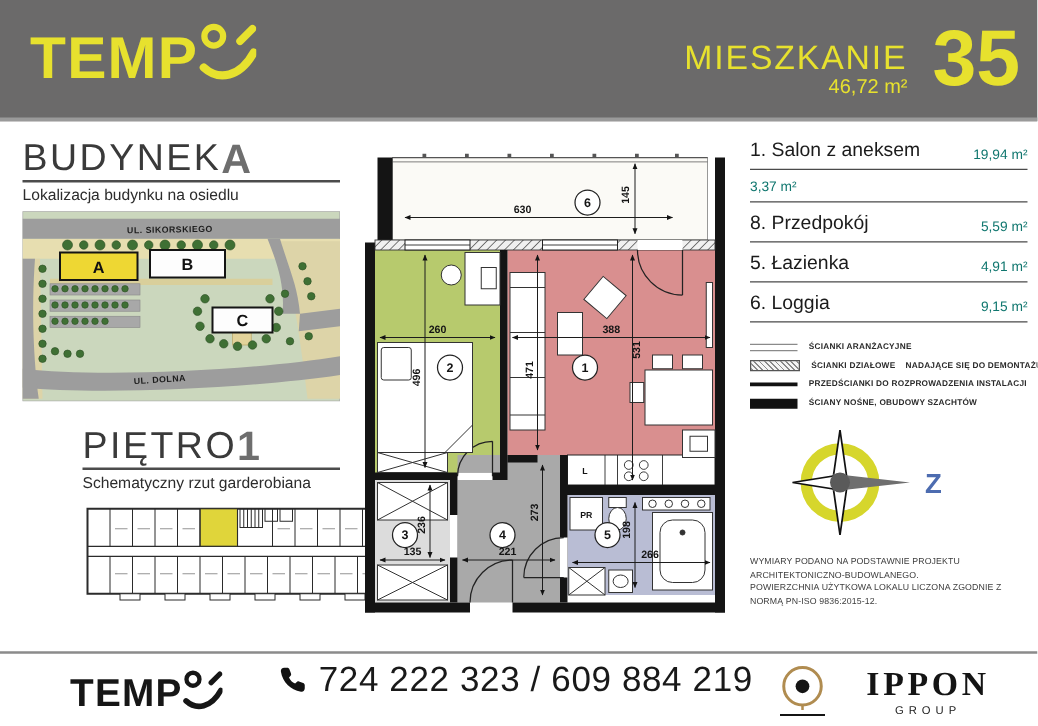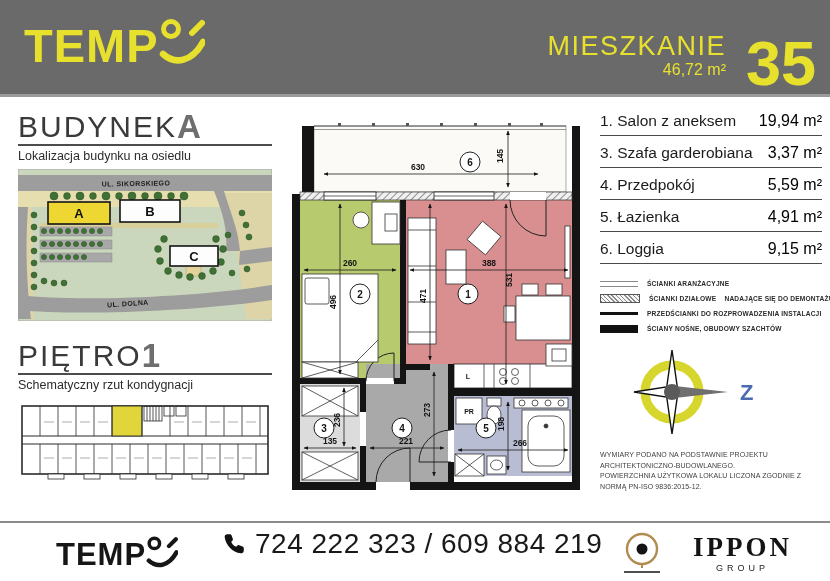--- a/index.html
+++ b/index.html
@@ -8,37 +8,37 @@
   .abs{position:absolute;}
 
   
   .topbar{position:absolute;left:0;top:0;width:830px;height:94px;background:#6b6a6a;border-bottom:3px solid #9a9a9a;}
   .brand{position:absolute;left:24px;top:14px;display:flex;align-items:flex-start;}
   .brand-text{font-size:47px;font-weight:800;letter-spacing:1px;color:#e7e12e;line-height:1;margin-top:8px;}
   .brand-text.black{color:#161616;}
   .unit-words{position:absolute;right:104px;top:32px;text-align:right;color:#e7e12e;margin-left:42px;}
   .unit-label{font-size:27px;font-weight:400;letter-spacing:1.5px;line-height:1.05;}
   .unit-area{font-size:16px;font-weight:400;margin-top:1px;}
-  .unit-number{position:absolute;right:14px;top:16px;color:#e7e12e;font-size:63px;font-weight:800;line-height:1;margin-top:16px;}
+  .unit-number{position:absolute;right:14px;top:16px;color:#e7e12e;font-size:63px;font-weight:800;line-height:1;}
 
   
   .leftcol{position:absolute;left:18px;top:110px;width:254px;}
   .sec-head{display:flex;align-items:flex-end;border-bottom:2px solid #4c4c4c;padding-bottom:1px;}
   .sec-title{font-size:30px;font-weight:300;letter-spacing:2px;color:#3a3a3a;line-height:1.1;}
   .sec-value{font-size:33px;font-weight:800;color:#6e6e6e;line-height:1;}
   .sec-sub{font-size:12.5px;color:#2c2c2c;margin-top:3px;}
   .map-wrap{margin-top:6px;}
-  .pietro{margin-top:14px;}
+  .pietro{margin-top:14px;margin-left:48px;}
 
   
   .rightcol{position:absolute;left:600px;top:112px;width:222px;}
   .room-row{border-bottom:1.4px solid #4a4a4a;padding-bottom:5px;margin-bottom:8px;
             display:flex;justify-content:space-between;align-items:flex-end;}
   .room-label{font-size:15.5px;color:#1b1b1b;}
-  .room-area{font-size:16px;color:#000000;}
+  .room-area{font-size:11px;color:#0f766e;}
   .legend{margin-top:12px;}
   .legend-row{display:flex;align-items:center;gap:9px;height:15px;}
   .legend-label{font-size:6.6px;font-weight:700;color:#2a2a2a;letter-spacing:.2px;white-space:nowrap;}
   .sw{width:38px;flex:0 0 38px;}
   .sw1{height:4px;border-top:1.2px solid #8a8a8a;border-bottom:1.2px solid #8a8a8a;}
   .sw2{height:7px;border:1px solid #555;
        background:repeating-linear-gradient(45deg,#8a8a8a 0 1px,#f5f5f5 1px 3px);}
   .sw3{height:3px;background:#111;}
   .sw4{height:8px;background:#111;}
   .compass-wrap{margin-top:8px;margin-left:10px;}
@@ -197,21 +197,21 @@
           </g>
         </svg>
       </div>
     </section>
 
     <section class="pietro">
       <div class="sec-head">
         <span class="sec-title">PIĘTRO</span>
         <span class="sec-value">1</span>
       </div>
-      <div class="sec-sub">Schematyczny rzut kondygnacji</div>
+      <div class="sec-sub">Schematyczny rzut garderobiana</div>
 
       <div class="map-wrap">
         <svg width="254" height="84" viewBox="0 0 254 84">
           <rect x="4" y="8" width="246" height="68" fill="#ffffff" stroke="#2b2b2b" stroke-width="1.6"></rect>
           <line x1="4" y1="38" x2="250" y2="38" stroke="#2b2b2b" stroke-width="1"></line>
           <line x1="4" y1="46" x2="250" y2="46" stroke="#2b2b2b" stroke-width="1"></line>
           <rect x="94" y="8" width="30" height="30" stroke="#2b2b2b" stroke-width=".9" fill="#e0d53a"></rect>
           <g stroke="#2b2b2b" stroke-width=".8">
             <path d="M22,8 V38 M40,8 V38 M58,8 V38 M76,8 V38 M94,8 V38 M124,8 V38 M152,8 V38 M170,8 V38 M188,8 V38 M206,8 V38 M224,8 V38 M242,8 V38"></path>
             <path d="M22,46 V76 M40,46 V76 M58,46 V76 M76,46 V76 M94,46 V76 M112,46 V76 M130,46 V76 M148,46 V76 M166,46 V76 M184,46 V76 M202,46 V76 M220,46 V76 M238,46 V76"></path>
@@ -419,25 +419,24 @@
     </svg>
   </main>
 
   <aside class="rightcol">
     <div>
       <div class="room-row">
         <span class="room-label">1. Salon z aneksem</span>
         <span class="room-area">19,94 m²</span>
       </div>
       <div class="room-row">
-        <span class="room-label">3. Szafa garderobiana</span>
         <span class="room-area">3,37 m²</span>
       </div>
       <div class="room-row">
-        <span class="room-label">4. Przedpokój</span>
+        <span class="room-label">8. Przedpokój</span>
         <span class="room-area">5,59 m²</span>
       </div>
       <div class="room-row">
         <span class="room-label">5. Łazienka</span>
         <span class="room-area">4,91 m²</span>
       </div>
       <div class="room-row">
         <span class="room-label">6. Loggia</span>
         <span class="room-area">9,15 m²</span>
       </div>

